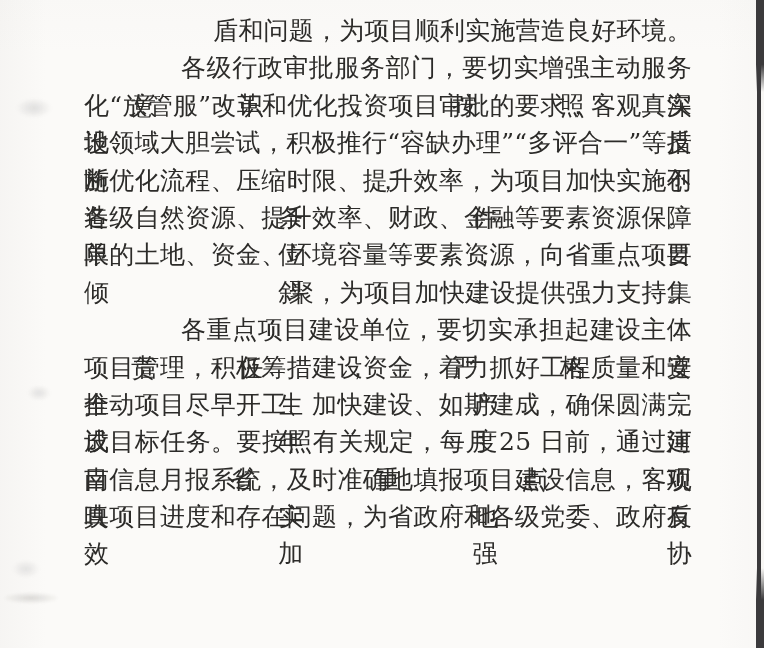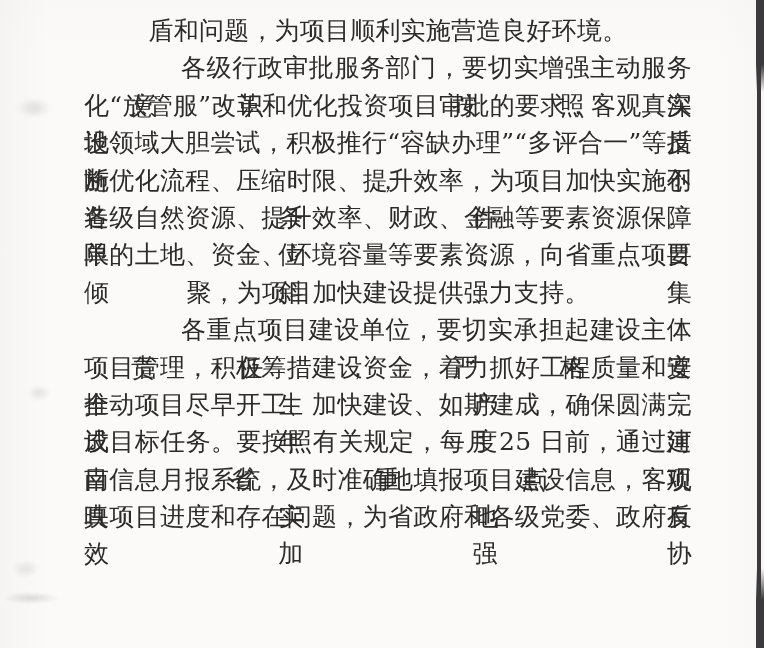--- a/index.html
+++ b/index.html
@@ -45,21 +45,21 @@
     text-align: justify;
     text-align-last: justify;
   }
   
   .line.pstart {
     text-indent: 2em;
     margin-left: 47px;
   }
   
   .line.pend {
-    text-align: center;
+    text-align: right;
     text-align-last: auto;
   }
   
   .edge-line {
     position: absolute;
     left: 757px;
     top: 0;
     width: 3.5px;
     height: 648px;
     background: #3a393b;

